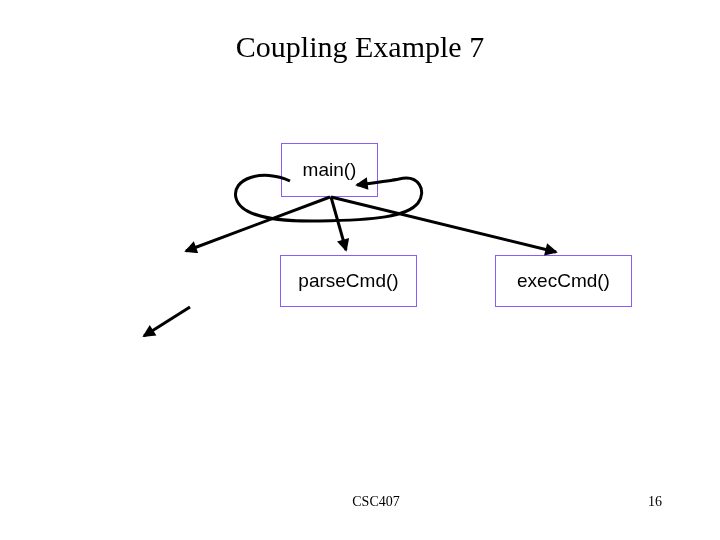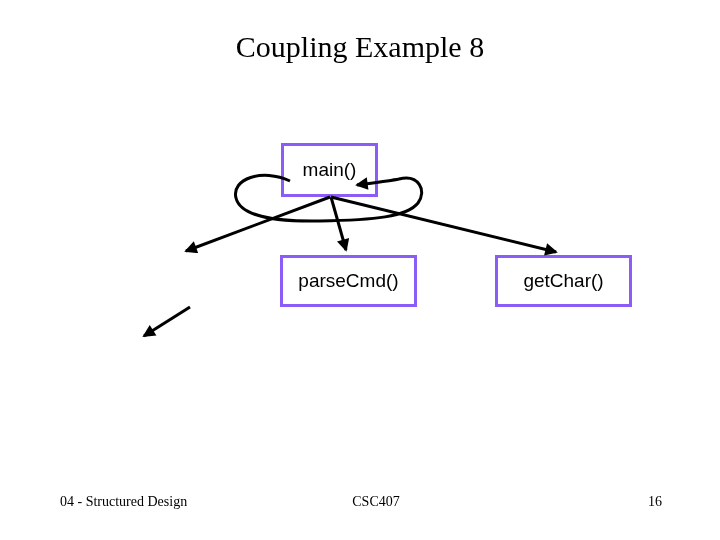--- a/index.html
+++ b/index.html
@@ -25,21 +25,21 @@
   }
   .nodes-layer, .edges-layer {
     position: absolute;
     top: 0; left: 0;
     width: 720px; height: 540px;
   }
   .edges-layer { pointer-events: none; }
   .node {
     position: absolute;
     box-sizing: border-box;
-    border: 3px solid #8b5cf6;
+    border: 1px solid #8b5cf6;
     background: #ffffff;
     display: flex;
     align-items: center;
     justify-content: center;
     font-family: "Liberation Sans", sans-serif;
     font-size: 19px;
     color: #000000;
     white-space: nowrap;
   }
   .edge {
@@ -57,38 +57,37 @@
   }
   .footer-left { left: 60px; }
   .footer-center { left: 16px; width: 100%; text-align: center; }
   .footer-right { right: 58px; }
 </style>
 </head>
 <body>
 
 <div class="slide">
 
-  <div class="slide-title">Coupling Example 8</div>
+  <div class="slide-title">Coupling Example 7</div>
 
   <div class="nodes-layer">
       <div class="node" style="left: 281px; top: 143px; width: 97px; height: 54px;">main()</div>
       <div class="node" style="left: 280px; top: 255px; width: 137px; height: 52px;">parseCmd()</div>
-      <div class="node" style="left: 495px; top: 255px; width: 137px; height: 52px;">getChar()</div>
+      <div class="node" style="left: 495px; top: 255px; width: 137px; height: 52px;">execCmd()</div>
     </div>
 
   <svg class="edges-layer" width="720" height="540" viewBox="0 0 720 540" xmlns="http://www.w3.org/2000/svg">
     <defs>
       <marker id="arrowhead" viewBox="0 0 10 10" refX="8.5" refY="5" markerWidth="5.5" markerHeight="4.2" orient="auto-start-reverse">
         <path d="M 0 0 L 10 5 L 0 10 z" fill="#000000"></path>
       </marker>
     </defs>
   <path d="M 290 181 C 262 168 231 179 236 198 C 240 215 272 222 320 221 C 374 220 407 217 418 203 C 427 191 419 174 399 179 C 389 181 372 183 357 185" class="edge" marker-end="url(#arrowhead)"></path>
       <path d="M 330 197 L 186 251" class="edge" marker-end="url(#arrowhead)"></path>
       <path d="M 331 197 L 346 250" class="edge" marker-end="url(#arrowhead)"></path>
       <path d="M 331 197 L 556 252" class="edge" marker-end="url(#arrowhead)"></path>
       <path d="M 190 307 L 144 336" class="edge" marker-end="url(#arrowhead)"></path>
     </svg>
 
-  <span class="footer-left">04 - Structured Design</span>
   <span class="footer-center">CSC407</span>
   <span class="footer-right">16</span>
 
 </div>
 
 </body></html>

